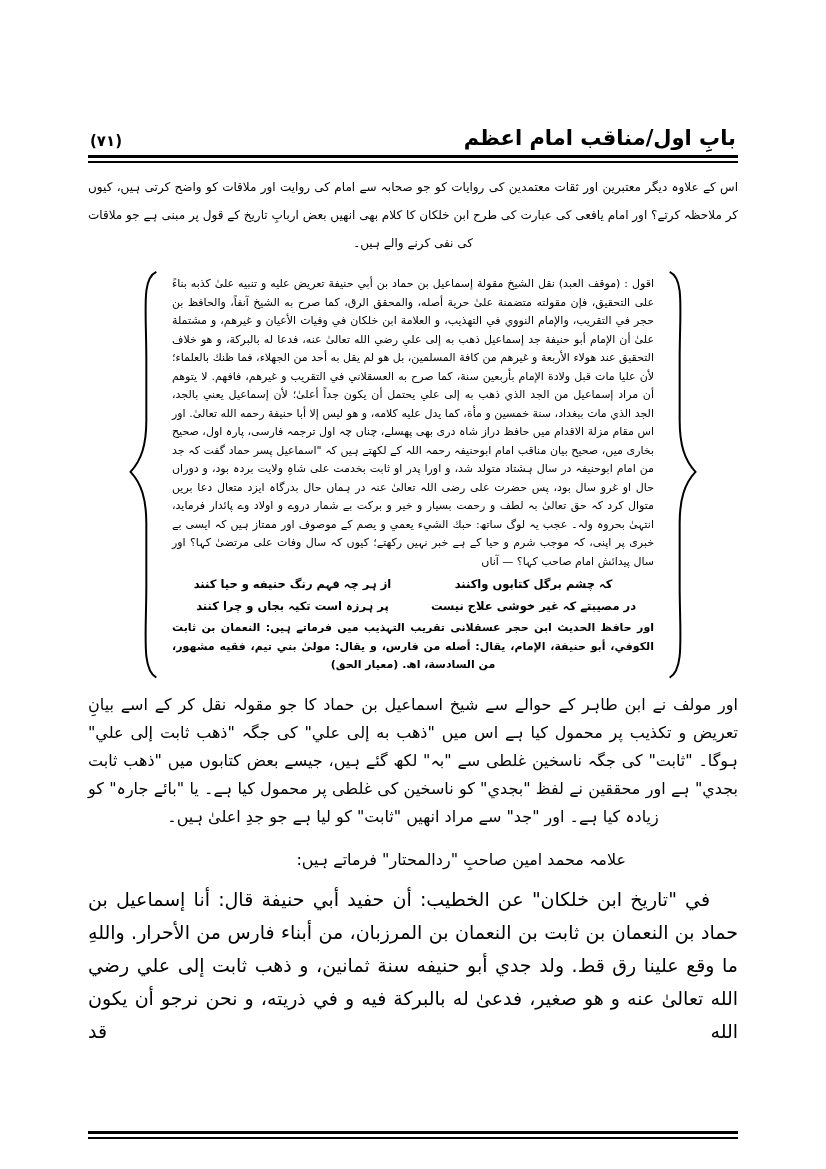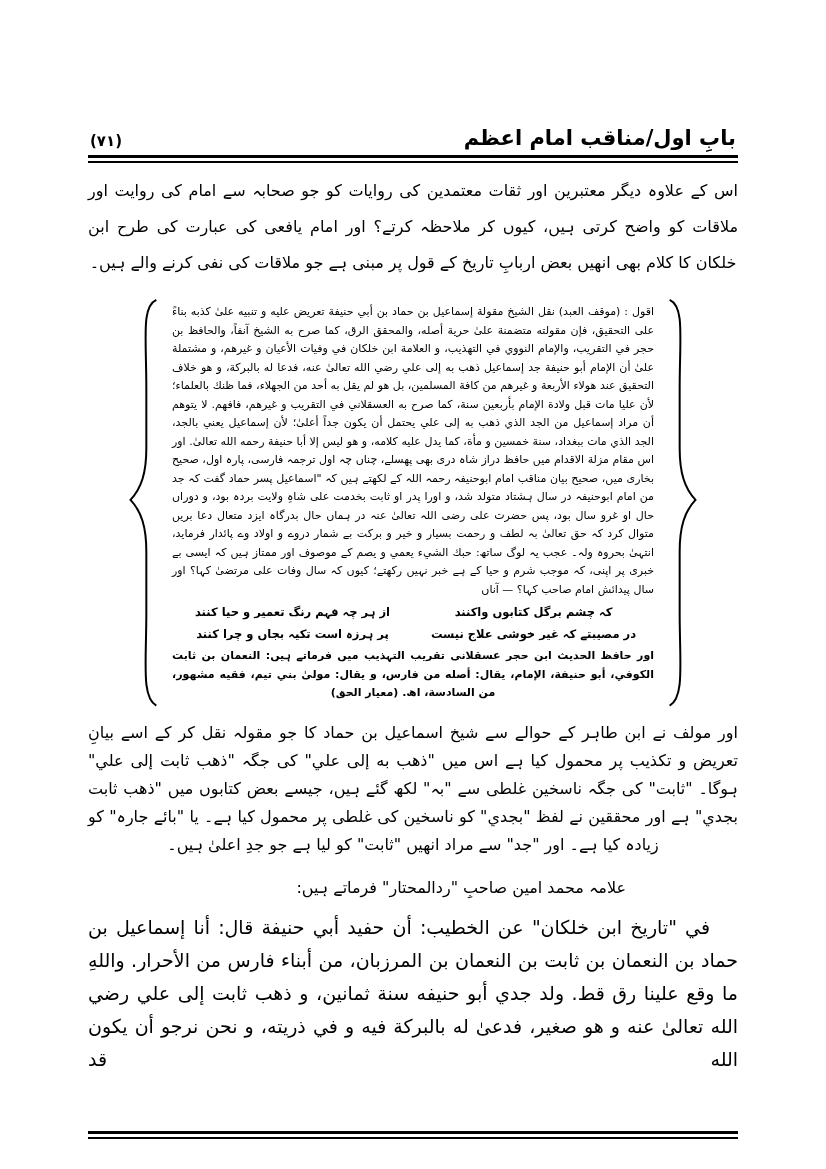--- a/index.html
+++ b/index.html
@@ -48,22 +48,22 @@
     left: 88px;
     right: 88px;
     top: 1131px;
     height: 3px;
     border-top: 3px solid #000;
     border-bottom: 2px solid #000;
   }
   
   .intro {
     margin-top: 10px;
-    font-size: 16px;
-    line-height: 36px;
+    font-size: 12px;
+    line-height: 28px;
     text-align: justify;
     text-align-last: center;
   }
   
   .bracket-block {
     position: relative;
     margin: 6px 40px 0 40px;
     padding: 6px 44px;
   }
   .brace {
@@ -149,21 +149,21 @@
         <path d="M2,3 C20,10 14,42 14,95 L14,158 C14,184 20,200 33,212 C20,224 14,240 14,266 L14,330 C14,383 20,418 2,427" fill="none" stroke="#000" stroke-width="2" vector-effect="non-scaling-stroke"></path>
       </svg>
 
       <div class="bracket-text">
         <span lang="ar">اقول : (موقف العبد) نقل الشیخ مقولة إسماعیل بن حماد بن أبي حنیفة تعریض علیه و تنبیه علیٰ كذبه بناءً علی التحقیق، فإن مقولته متضمنة علیٰ حریة أصله، والمحقق الرق، كما صرح به الشیخ آنفاً، والحافظ بن حجر في التقریب، والإمام النووي في التهذیب، و العلامة ابن خلكان في وفیات الأعیان و غیرهم، و مشتملة علیٰ أن الإمام أبو حنیفة جد إسماعیل ذهب به إلی علي رضي الله تعالیٰ عنه، فدعا له بالبركة، و هو خلاف التحقیق عند هولاء الأربعة و غیرهم من كافة المسلمین، بل هو لم یقل به أحد من الجهلاء، فما ظنك بالعلماء؛ لأن علیا مات قبل ولادة الإمام بأربعین سنة، كما صرح به العسقلاني في التقریب و غیرهم، فافهم. لا یتوهم أن مراد إسماعیل من الجد الذي ذهب به إلی علي یحتمل أن یكون جداً أعلیٰ؛ لأن إسماعیل یعني بالجد، الجد الذي مات ببغداد، سنة خمسین و مأة، كما یدل علیه كلامه، و هو لیس إلا أبا حنیفة رحمه الله تعالیٰ.</span><span lang="ur"> اور اس مقام مزلة الاقدام میں حافظ دراز شاہ دری بھی پھسلے، چناں چہ اول ترجمہ فارسی، پارہ اول، صحیح بخاری میں، صحیح بیان مناقب امام ابوحنیفہ رحمہ اللہ کے لکھتے ہیں کہ "اسماعیل پسر حماد گفت کہ جد من امام ابوحنیفہ در سال ہشتاد متولد شد، و اورا پدر او ثابت بخدمت علی شاہِ ولایت بردہ بود، و دوراں حال او غرو سال بود، پس حضرت علی رضی اللہ تعالیٰ عنہ در ہماں حال بدرگاہ ایزد متعال دعا بریں متوال کرد کہ حق تعالیٰ بہ لطف و رحمت بسیار و خیر و برکت بے شمار دروے و اولاد وے پائدار فرماید، انتہیٰ بحروہ ولہ۔ عجب یہ لوگ ساتھ: حبك الشيء یعمي و یصم کے موصوف اور ممتاز ہیں کہ ایسی بے خبری پر اپنی، کہ موجب شرم و حیا کے ہے خبر نہیں رکھتے؛ کیوں کہ سال وفات علی مرتضیٰ کہا؟ اور سال پیدائش امام صاحب کہا؟ — آناں</span>
       </div>
 
       <div class="couplets">
         <div class="couplet-row">
           <span class="couplet-cell">کہ چشم برگل کتابوں واکنند</span>
-          <span class="couplet-cell">از ہر چہ فہم رنگ تعمیر و حیا کنند</span>
+          <span class="couplet-cell">از ہر چہ فہم رنگ حنیفه و حیا کنند</span>
         </div>
         <div class="couplet-row">
           <span class="couplet-cell">در مصیبتے کہ غیر خوشی علاج نیست</span>
           <span class="couplet-cell">پر ہرزہ است تکیہ بجاں و چرا کنند</span>
         </div>
       </div>
 
       <div class="bracket-closing">
         <span>اور حافظ الحدیث ابن حجر عسقلانی تقریب التہذیب میں فرماتے ہیں: النعمان بن ثابت الكوفي، أبو حنیفة، الإمام، یقال: أصله من فارس، و یقال: مولیٰ بني تیم، فقیه مشهور، من السادسة، اھ.</span>
         <span class="attribution">(معیار الحق)</span>

